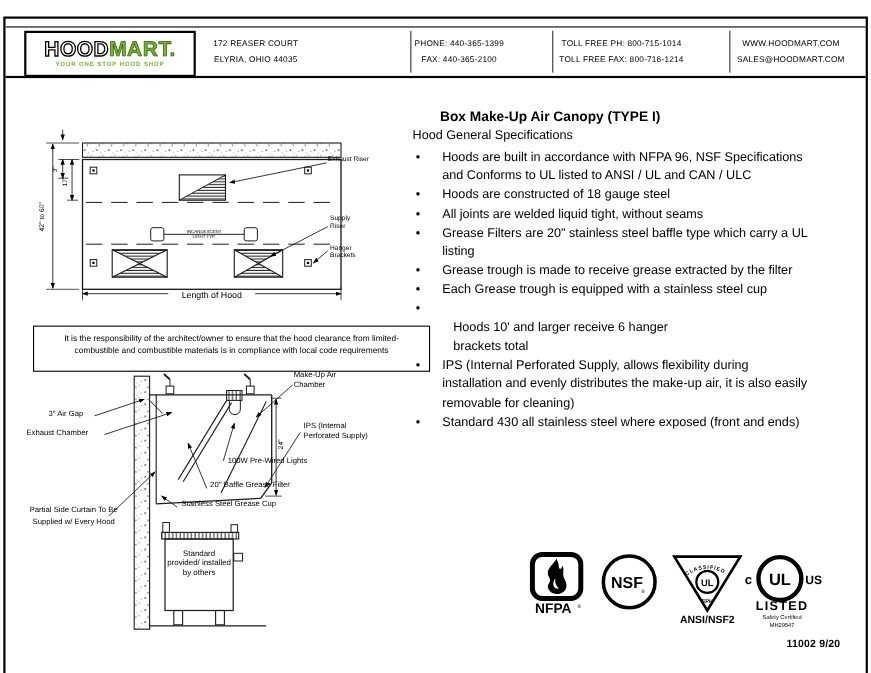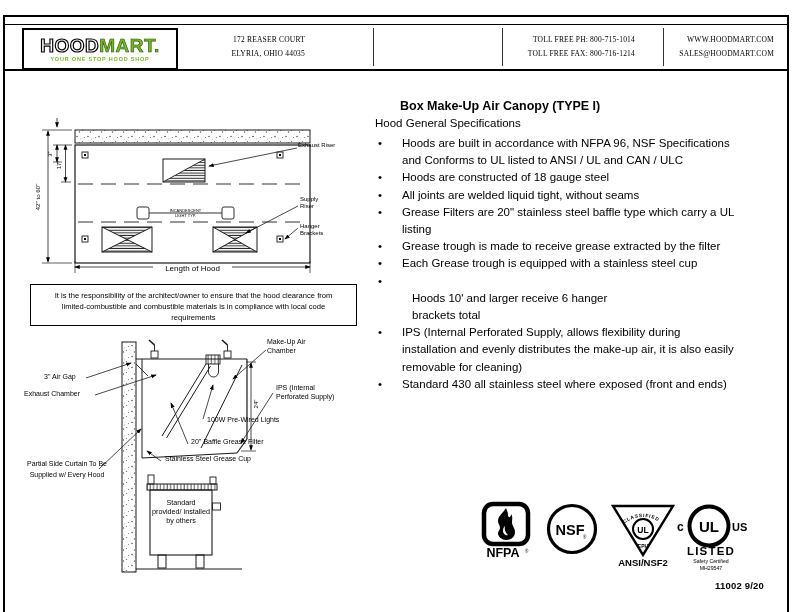--- a/index.html
+++ b/index.html
@@ -9,31 +9,31 @@
   .hline{position:absolute;left:5px;right:5px;height:0;border-top:1.5px solid #000;}
   .hline.top{top:12px;}
   .hline.bottom{top:57px;border-top:2px solid #000;}
   
   .logo-box{position:absolute;left:22px;top:16px;width:152px;height:38px;border:2px solid #000;
             display:flex;flex-direction:column;align-items:center;justify-content:center;line-height:1;}
   .logo-word{font-weight:800;font-size:19px;letter-spacing:0.5px;white-space:nowrap;}
   .logo-hood{color:#fff;-webkit-text-stroke:1.2px #000;}
   .logo-mart{color:#76b82a;-webkit-text-stroke:0.6px #234d00;}
   .logo-tag{color:#76b82a;font-size:5.5px;font-weight:bold;letter-spacing:0.8px;margin-top:2px;white-space:nowrap;}
-  .hdr-col{position:absolute;top:21px;text-align:right;font-size:7.5px;line-height:14px;letter-spacing:0.2px;white-space:nowrap;font-family:Liberation Serif, serif;}
+  .hdr-col{position:absolute;top:21px;text-align:center;font-size:7.5px;line-height:14px;letter-spacing:0.2px;white-space:nowrap;}
   .hdr-div{position:absolute;top:16px;height:38px;width:1px;background:#333;}
   
   .plan,.section{position:absolute;}
   .plan{left:20px;top:100px;width:350px;height:165px;}
   .section{left:20px;top:320px;width:350px;height:245px;}
   .dlabel{position:absolute;font-size:7px;line-height:8.5px;color:#000;}
   .dlabel.small{font-size:6px;line-height:7px;}
   .center{text-align:center;}
   
-  .note-box{position:absolute;left:30px;top:272px;width:327px;height:42px;border:1.3px solid #000;
+  .note-box{position:absolute;left:30px;top:284px;width:361px;height:42px;border:1.3px solid #000;
             font-size:7.6px;line-height:11px;text-align:center;padding:5px 23px 0;box-sizing:border-box;}
   
   .specs{position:absolute;left:375px;top:86px;width:404px;}
   .specs-title{font-size:12.5px;font-weight:bold;line-height:16px;padding-left:25px;}
   .specs-sub{font-size:11.5px;line-height:16px;margin:1px 0 4px;}
   ul.spec-list{list-style:none;margin:0;padding:0;font-size:11.5px;line-height:17.2px;}
   ul.spec-list li{display:flex;}
   .blt{flex:none;width:27px;padding-left:3px;box-sizing:border-box;}
   .btx{width:332px;}
   li.sub .btx{padding-left:10px;width:222px;}
@@ -53,20 +53,24 @@
 
   <div class="logo-box">
     <div class="logo-word"><span class="logo-hood">HOOD</span><span class="logo-mart">MART.</span></div>
     <div class="logo-tag">YOUR ONE STOP HOOD SHOP</div>
   </div>
   <div class="hdr-col" style="left:160px;width:145px;">
     <div>172 REASER COURT</div>
     <div>ELYRIA, OHIO 44035</div>
   </div>
   <div class="hdr-div" style="left:373px;"></div>
+  <div class="hdr-col" style="left:355px;width:125px;">
+    <div>PHONE: 440-365-1399</div>
+    <div>FAX: 440-365-2100</div>
+  </div>
   <div class="hdr-div" style="left:502px;"></div>
   <div class="hdr-col" style="left:495px;width:140px;">
     <div>TOLL FREE PH: 800-715-1014</div>
     <div>TOLL FREE FAX: 800-716-1214</div>
   </div>
   <div class="hdr-div" style="left:663px;"></div>
   <div class="hdr-col" style="left:664px;width:110px;">
     <div>WWW.HOODMART.COM</div>
     <div>SALES@HOODMART.COM</div>
   </div>

